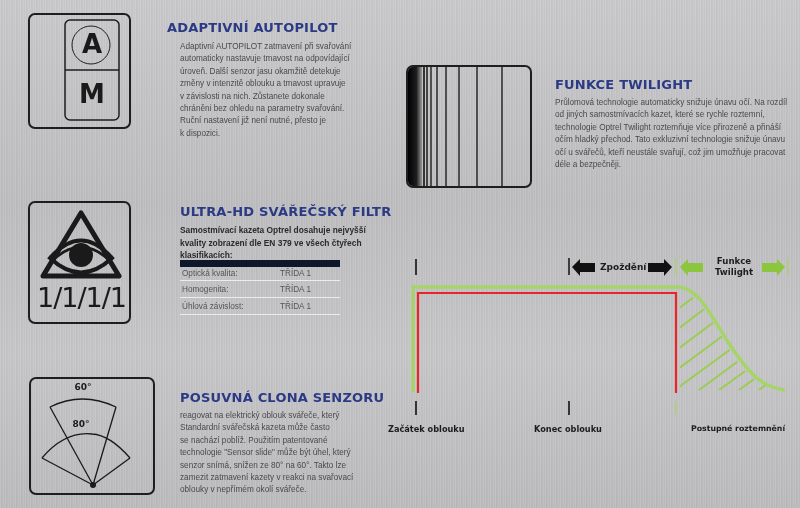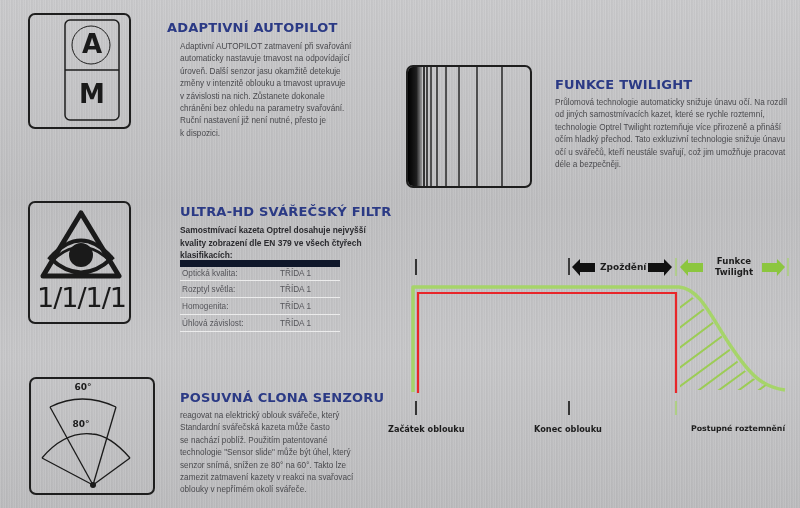--- a/index.html
+++ b/index.html
@@ -105,24 +105,20 @@
 <h2 class="sec-title" style="left:180px; top:204px;">ULTRA-HD SVÁŘEČSKÝ FILTR</h2>
 <div class="bold-text" style="left:180px; top:224px; width:210px;">
   <div>Samostmívací kazeta Optrel dosahuje nejvyšší</div>
   <div>kvality zobrazení dle EN 379 ve všech čtyřech</div>
   <div>klasifikacích:</div>
 </div>
 <table class="spec-table">
   <tbody>
       <tr>
     <td style="width:100px;">Optická kvalita:</td>
-    <td class="val">TŘÍDA 1</td>
-  </tr>
-  <tr>
-    <td>Rozptyl světla:</td>
     <td class="val">TŘÍDA 1</td>
   </tr>
   <tr>
     <td>Homogenita:</td>
     <td class="val">TŘÍDA 1</td>
   </tr>
   <tr>
     <td>Úhlová závislost:</td>
     <td class="val">TŘÍDA 1</td>
   </tr>

